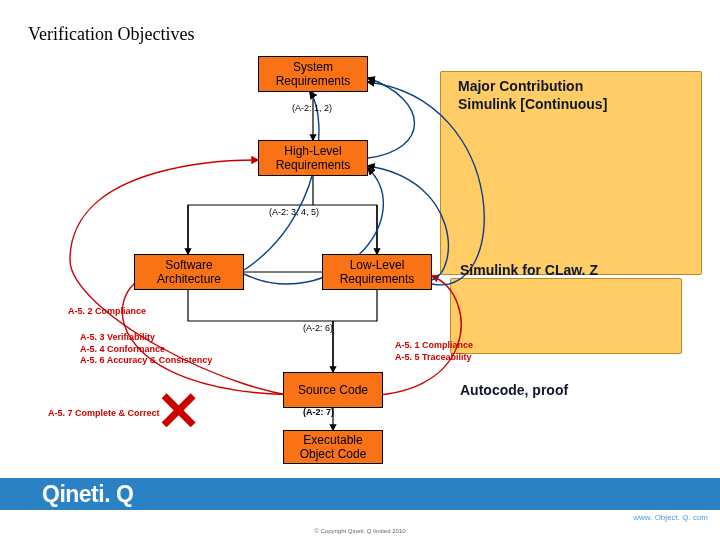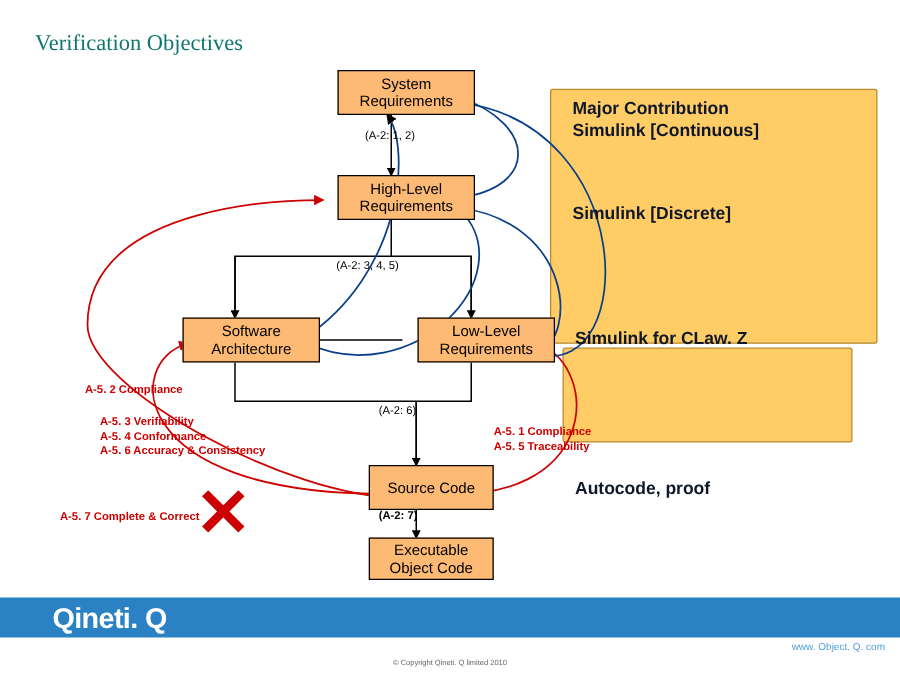--- a/index.html
+++ b/index.html
@@ -16,21 +16,21 @@
     position: relative;
     width: 720px;
     height: 540px;
   }
   .title {
     position: absolute;
     left: 28px;
     top: 24px;
     font-family: Georgia, "Times New Roman", serif;
     font-size: 18px;
-    color: #0f766e;
+    color: #000000;
   }
   .bluebar {
     position: absolute;
     left: 0;
     top: 478px;
     width: 720px;
     height: 32px;
     background: #2a81c4;
   }
   .logo {
@@ -78,31 +78,30 @@
     color: #0f172a;
     line-height: 1.25;
   }
   .n1 { left: 458px; top: 78px; }
   .n2 { left: 458px; top: 162px; }
   .n3 { left: 460px; top: 262px; }
   .n4 { left: 460px; top: 382px; }
 
   .box {
     position: absolute;
-    background: #fdba74;
+    background: #f97316;
     border: 1px solid #000;
     text-align: center;
     font-size: 12px;
     line-height: 1.2;
     display: flex;
     align-items: center;
     justify-content: center;
     padding: 2px 4px;
     box-sizing: border-box;
-    margin-left: 12px;
   }
   .b-sys  { left: 258px; top: 56px;  width: 110px; height: 36px; }
   .b-hl   { left: 258px; top: 140px; width: 110px; height: 36px; }
   .b-arch { left: 134px; top: 254px; width: 110px; height: 36px; }
   .b-ll   { left: 322px; top: 254px; width: 110px; height: 36px; }
   .b-src  { left: 283px; top: 372px; width: 100px; height: 36px; }
   .b-exe  { left: 283px; top: 430px; width: 100px; height: 34px; }
 
   .label {
     position: absolute;
@@ -199,21 +198,20 @@
   <div class="label l-a27">(A-2: 7)</div>
 
   <div class="red r-a52">A-5. 2 Compliance</div>
   <div class="red r-a53">A-5. 3 Verifiability<br>A-5. 4 Conformance<br>A-5. 6 Accuracy &amp; Consistency</div>
   <div class="red r-a51">A-5. 1 Compliance<br>A-5. 5 Traceability</div>
   <div class="red r-a57">A-5. 7 Complete &amp; Correct</div>
 
   <div class="cross">✕</div>
 
   <div class="note n1">Major Contribution<br>Simulink [Continuous]</div>
-  <div class="note n2">Simulink [Discrete]</div>
   <div class="note n3">Simulink for CLaw. Z</div>
   <div class="note n4">Autocode, proof</div>
 
   <div class="bluebar"></div>
   <div class="logo">Qineti. Q</div>
   <div class="url">www. Object. Q. com</div>
   <div class="copy">© Copyright Qineti. Q limited 2010</div>
 </div>
 
 </body></html>

